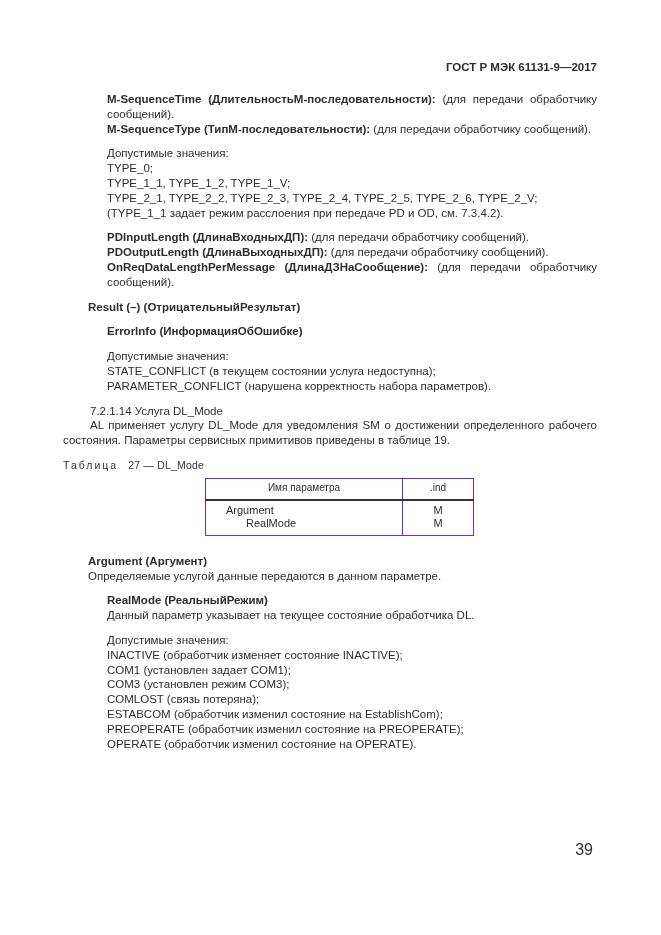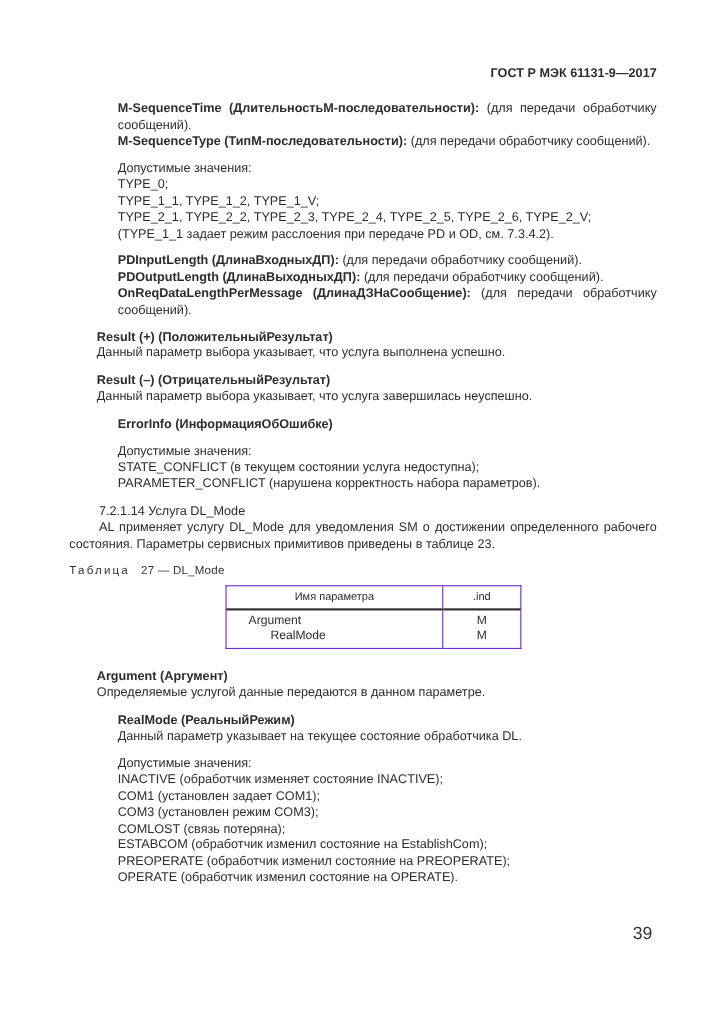--- a/index.html
+++ b/index.html
@@ -60,43 +60,38 @@
       <p>TYPE_2_1, TYPE_2_2, TYPE_2_3, TYPE_2_4, TYPE_2_5, TYPE_2_6, TYPE_2_V;</p>
       <p>(TYPE_1_1 задает режим расслоения при передаче PD и OD, см. 7.3.4.2).</p>
     </div>
 
     <div class="blk ind2">
       <p><span class="b">PDInputLength (ДлинаВходныхДП):</span><span> (для передачи обработчику сообщений).</span></p>
       <p><span class="b">PDOutputLength (ДлинаВыходныхДП):</span><span> (для передачи обработчику сообщений).</span></p>
       <p class="just"><span class="b">OnReqDataLengthPerMessage (ДлинаДЗНаСообщение):</span><span> (для передачи обработчику сообщений).</span></p>
     </div>
 
-    <div class="blk ind1">
-      <p class="b">Result (+) (ПоложительныйРезультат)</p>
-      <p>Данный параметр выбора указывает, что услуга выполнена успешно.</p>
-    </div>
 
     <div class="blk ind1">
       <p class="b">Result (–) (ОтрицательныйРезультат)</p>
-      <p>Данный параметр выбора указывает, что услуга завершилась неуспешно.</p>
     </div>
 
     <div class="blk ind2">
       <p class="b">ErrorInfo (ИнформацияОбОшибке)</p>
     </div>
 
     <div class="blk ind2">
       <p>Допустимые значения:</p>
       <p>STATE_CONFLICT (в текущем состоянии услуга недоступна);</p>
       <p>PARAMETER_CONFLICT (нарушена корректность набора параметров).</p>
     </div>
 
     <div class="blk">
       <p class="ti">7.2.1.14 Услуга DL_Mode</p>
-      <p class="ti just">AL применяет услугу DL_Mode для уведомления SM о достижении определенного рабочего состояния. Параметры сервисных примитивов приведены в таблице 23.</p>
+      <p class="ti just">AL применяет услугу DL_Mode для уведомления SM о достижении определенного рабочего состояния. Параметры сервисных примитивов приведены в таблице 19.</p>
     </div>
 
     <div class="cap"><span class="capw">Таблица</span><span class="capr">27 — DL_Mode</span></div>
 
     <table class="t27">
       <thead>
         <tr>
           <th class="c1">Имя параметра</th>
           <th class="c2">.ind</th>
         </tr>

